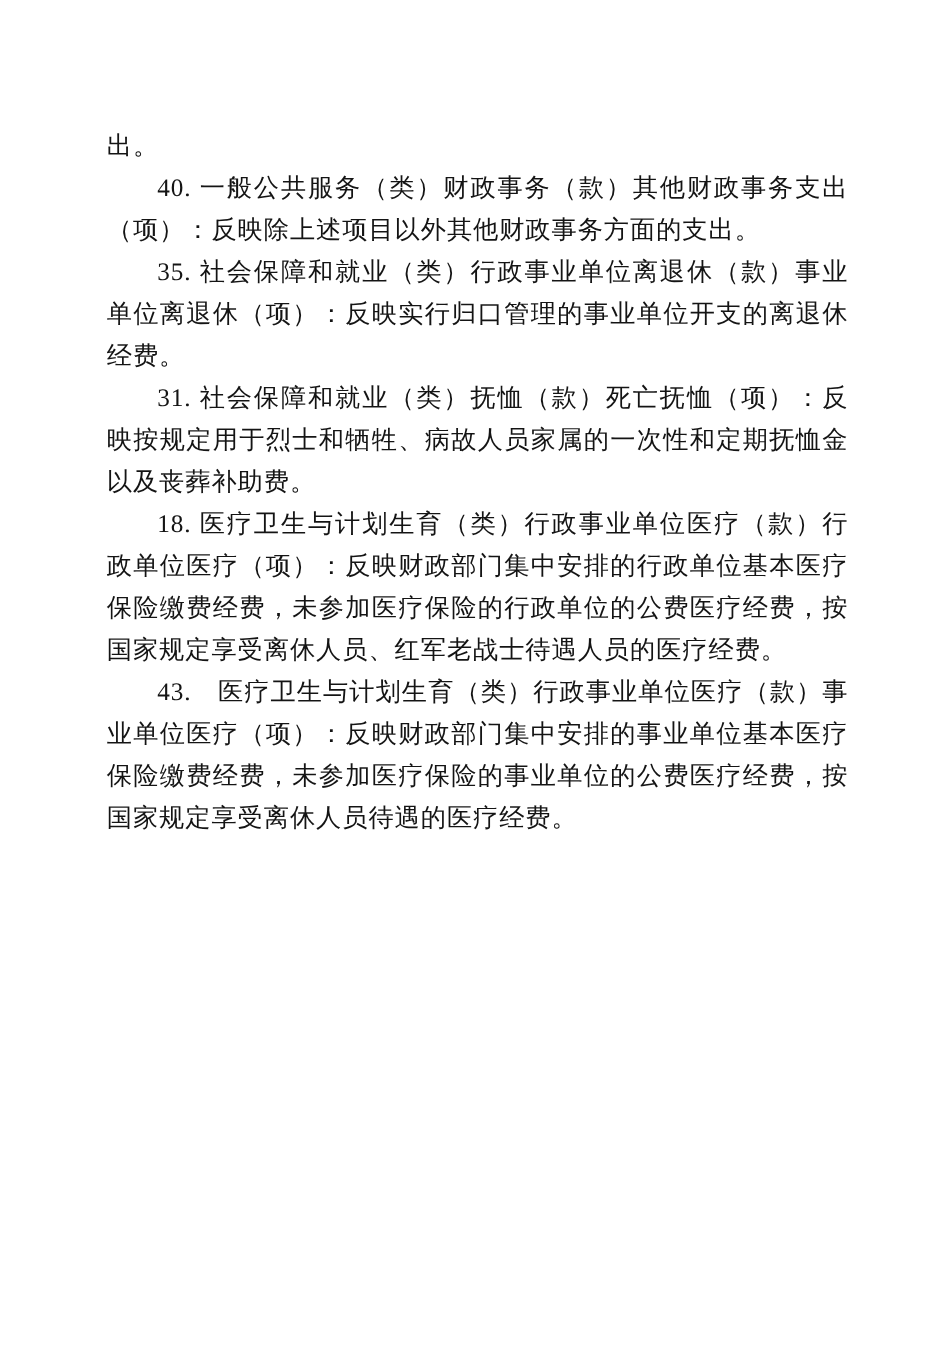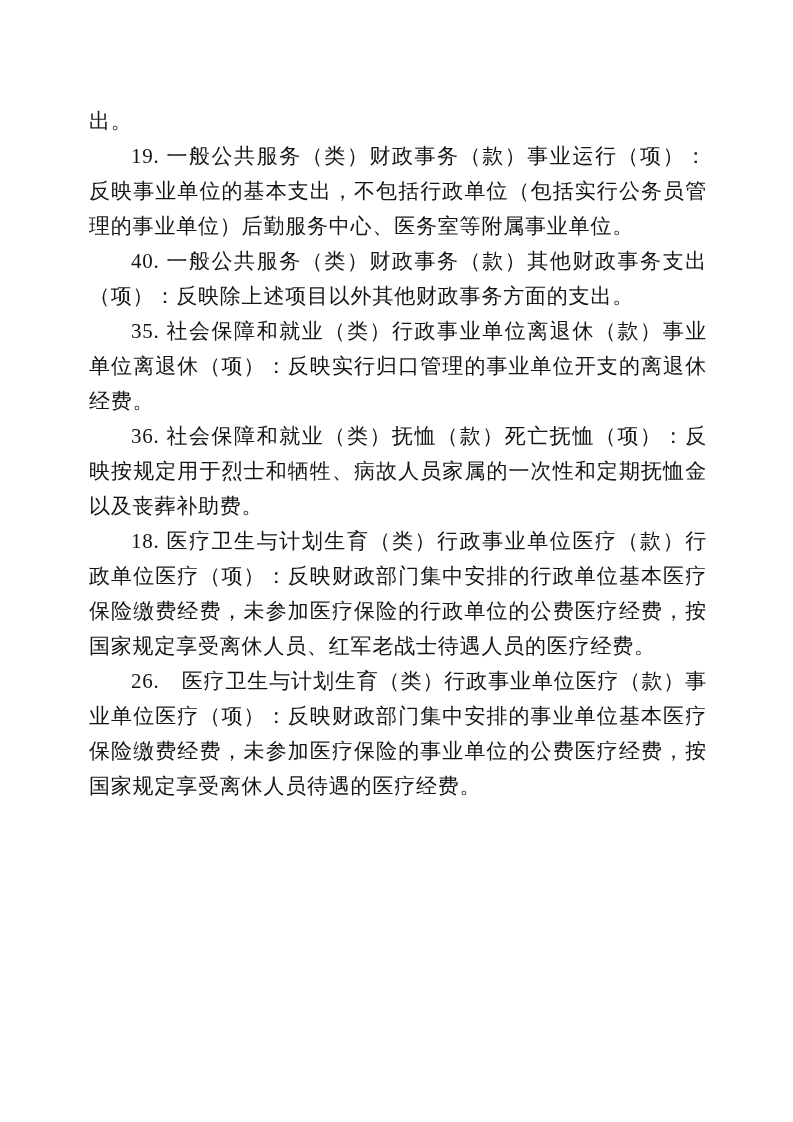--- a/index.html
+++ b/index.html
@@ -54,22 +54,21 @@
     color: #222222;
   }
 </style>
 </head>
 <body>
 
 <div class="page">
 
   <div class="text-block">
     <p class="para no-indent">出。</p>
-    <p class="para">19. 一般公共服务（类）财政事务（款）事业运行（项）：反映事业单位的基本支出，不包括行政单位（包括实行公务员管理的事业单位）后勤服务中心、医务室等附属事业单位。</p>
     <p class="para">40. 一般公共服务（类）财政事务（款）其他财政事务支出（项）：反映除上述项目以外其他财政事务方面的支出。</p>
     <p class="para">35. 社会保障和就业（类）行政事业单位离退休（款）事业单位离退休（项）：反映实行归口管理的事业单位开支的离退休经费。</p>
-    <p class="para">36. 社会保障和就业（类）抚恤（款）死亡抚恤（项）：反映按规定用于烈士和牺牲、病故人员家属的一次性和定期抚恤金以及丧葬补助费。</p>
+    <p class="para">31. 社会保障和就业（类）抚恤（款）死亡抚恤（项）：反映按规定用于烈士和牺牲、病故人员家属的一次性和定期抚恤金以及丧葬补助费。</p>
     <p class="para">18. 医疗卫生与计划生育（类）行政事业单位医疗（款）行政单位医疗（项）：反映财政部门集中安排的行政单位基本医疗保险缴费经费，未参加医疗保险的行政单位的公费医疗经费，按国家规定享受离休人员、红军老战士待遇人员的医疗经费。</p>
-    <p class="para">26.　医疗卫生与计划生育（类）行政事业单位医疗（款）事业单位医疗（项）：反映财政部门集中安排的事业单位基本医疗保险缴费经费，未参加医疗保险的事业单位的公费医疗经费，按国家规定享受离休人员待遇的医疗经费。</p>
+    <p class="para">43.　医疗卫生与计划生育（类）行政事业单位医疗（款）事业单位医疗（项）：反映财政部门集中安排的事业单位基本医疗保险缴费经费，未参加医疗保险的事业单位的公费医疗经费，按国家规定享受离休人员待遇的医疗经费。</p>
   </div>
 
 
 </div>
 
 </body></html>

